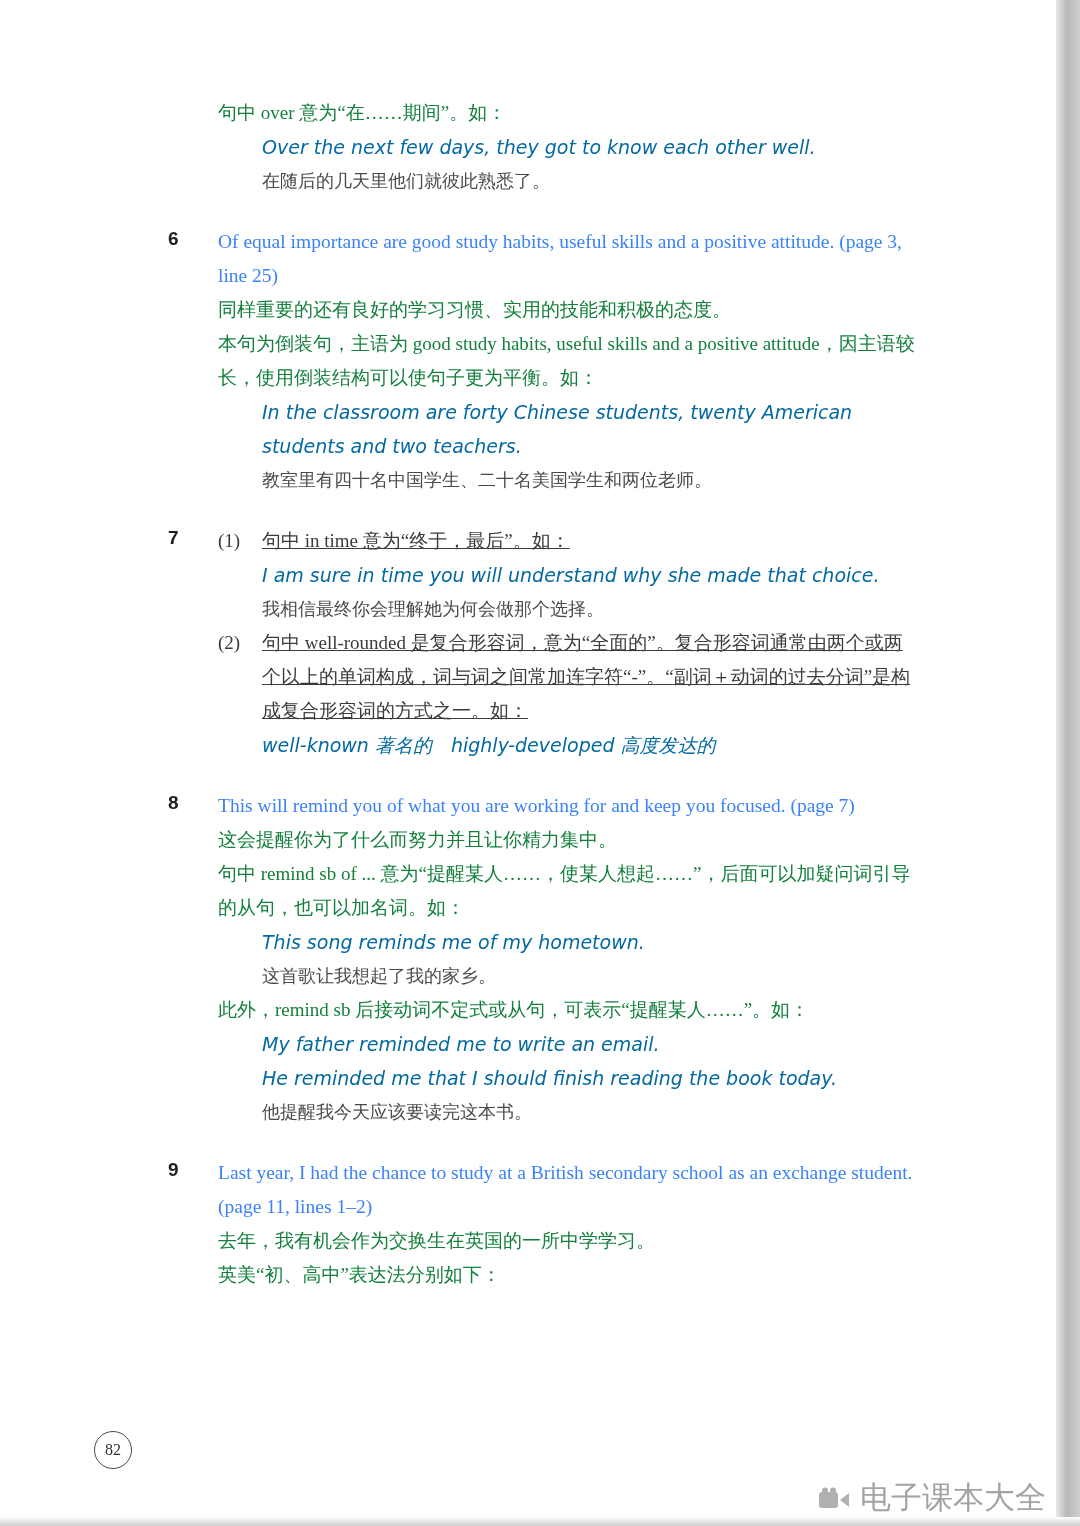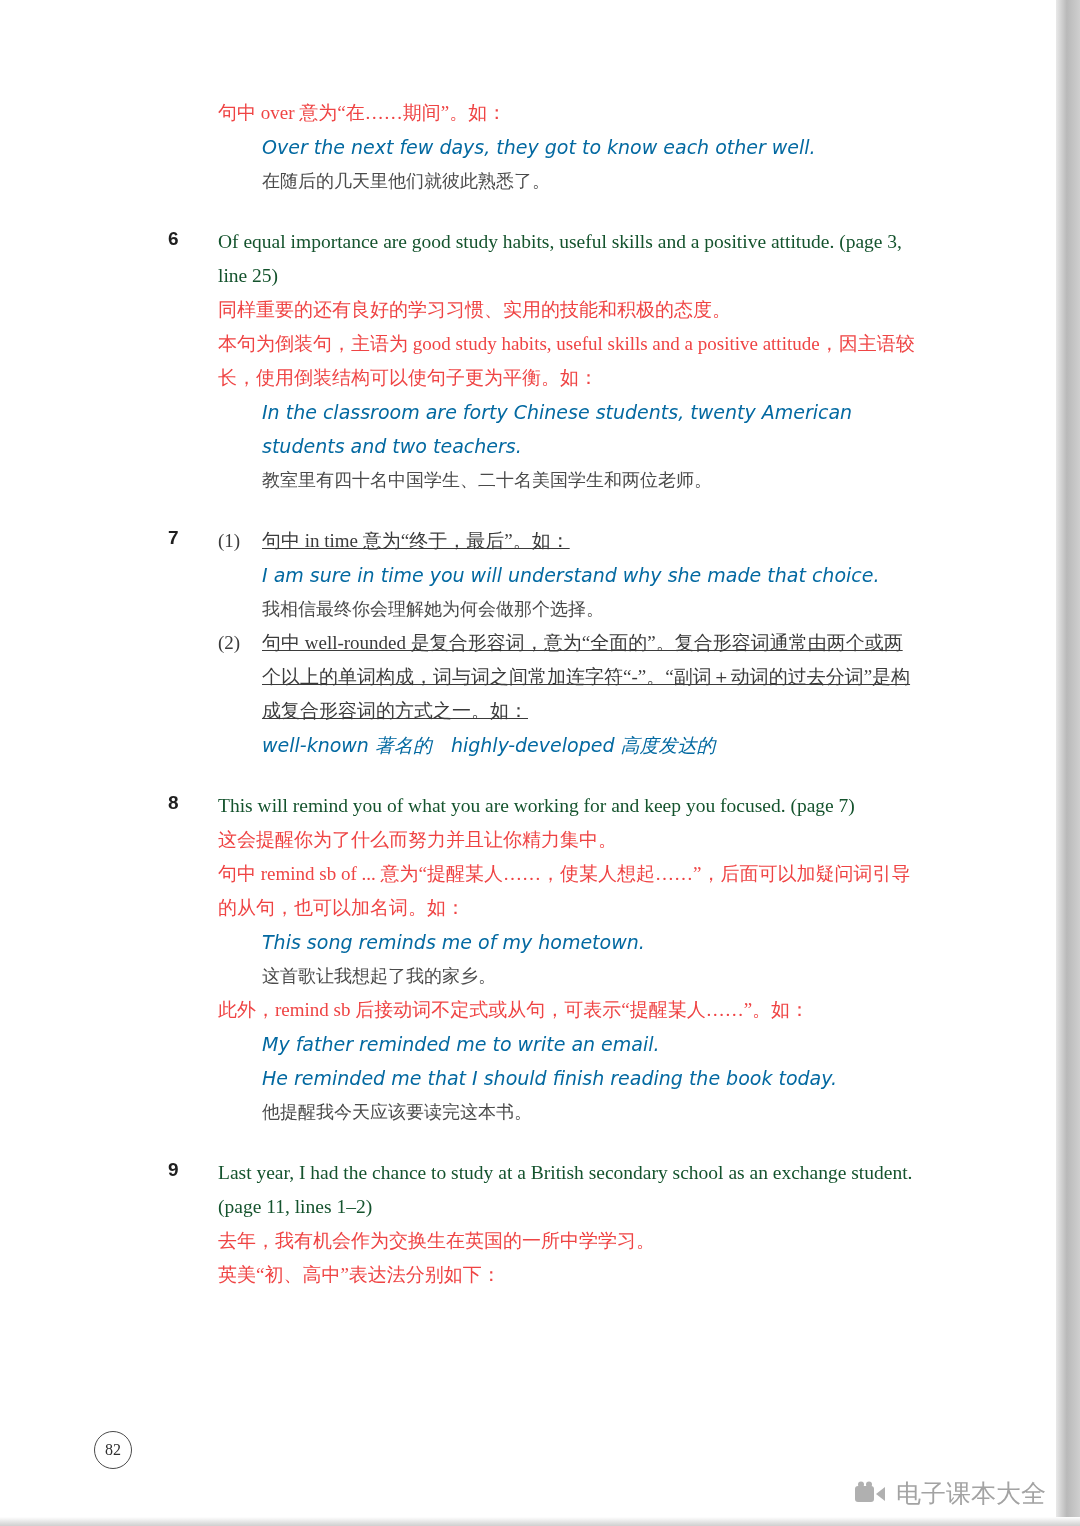--- a/index.html
+++ b/index.html
@@ -20,43 +20,43 @@
   main{
     position:absolute;left:218px;top:96px;width:700px;
   }
   section.note{position:relative;margin-bottom:27px;}
   .num{
     position:absolute;left:-50px;top:3px;
     font-family:"Liberation Sans",sans-serif;font-weight:bold;
     font-size:19px;color:#1f1f1f;
   }
   .line{line-height:34px;}
-  .heading{font-size:19.5px;color:#14532d;}
-  .body{font-size:19px;color:#ef4444;}
+  .heading{font-size:19.5px;color:#3b82f6;}
+  .body{font-size:19px;color:#15803d;}
   .example-en,.example-mixed{
     font-family:"DejaVu Sans",sans-serif;font-style:italic;
     font-size:19px;color:#0369a1;margin-left:44px;
   }
   .example-zh{
     font-size:18px;color:#4a4a4a;margin-left:44px;
   }
   .sub{display:flex;font-size:19px;color:#3b3b3b;}
   .sub .marker{flex:0 0 44px;}
   .sub .text{flex:1;text-decoration:underline;}
   
   .page-badge{
     position:absolute;left:94px;top:1431px;width:36px;height:36px;
     border:1.5px solid #4a4a4a;border-radius:50%;
     font-size:16px;color:#2f2f2f;text-align:center;line-height:36px;
     font-family:Liberation Serif, serif;
   }
   .watermark{
     position:absolute;right:34px;top:1477px;
     display:flex;align-items:center;gap:10px;
-    color:#a3a3a3;font-family:"Liberation Sans",sans-serif;font-size:25px;
+    color:#a3a3a3;font-family:"Liberation Sans",sans-serif;font-size:31px;
   }
   .watermark .logo{width:32px;height:26px;display:inline-block;}
 </style>
 </head>
 <body>
 
 <main>
     <section class="note">
       <div class="line body">句中 over 意为“在……期间”。如：</div>
       <div class="line example-en">Over the next few days, they got to know each other well.</div>

